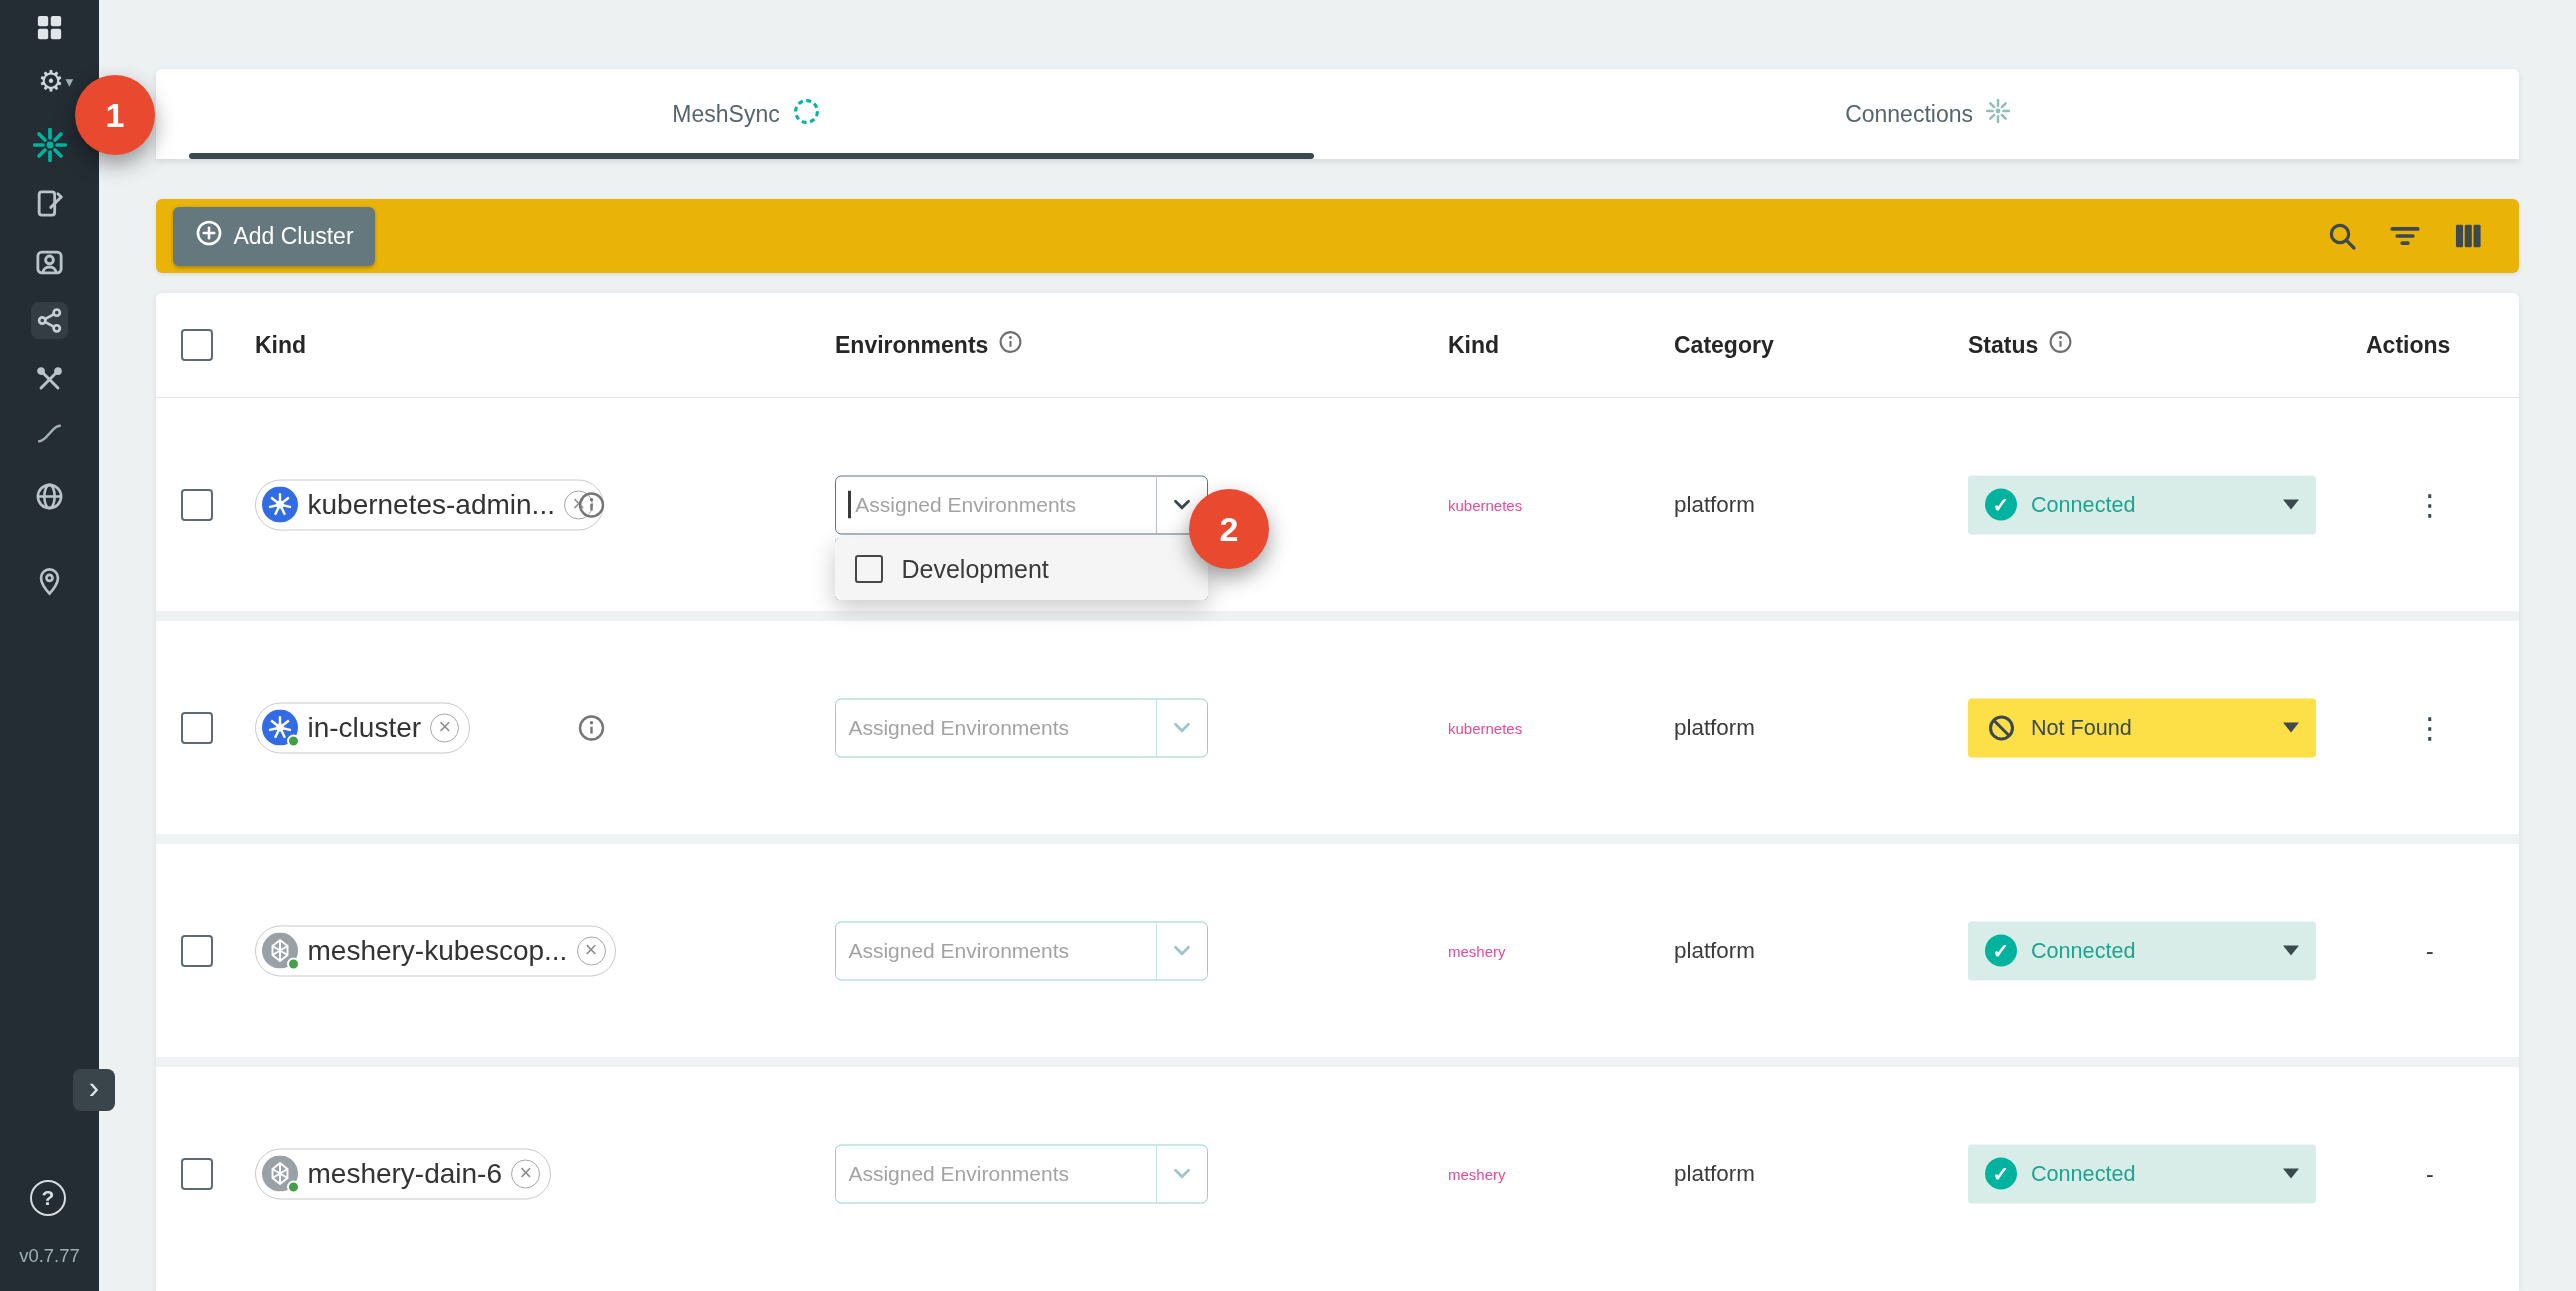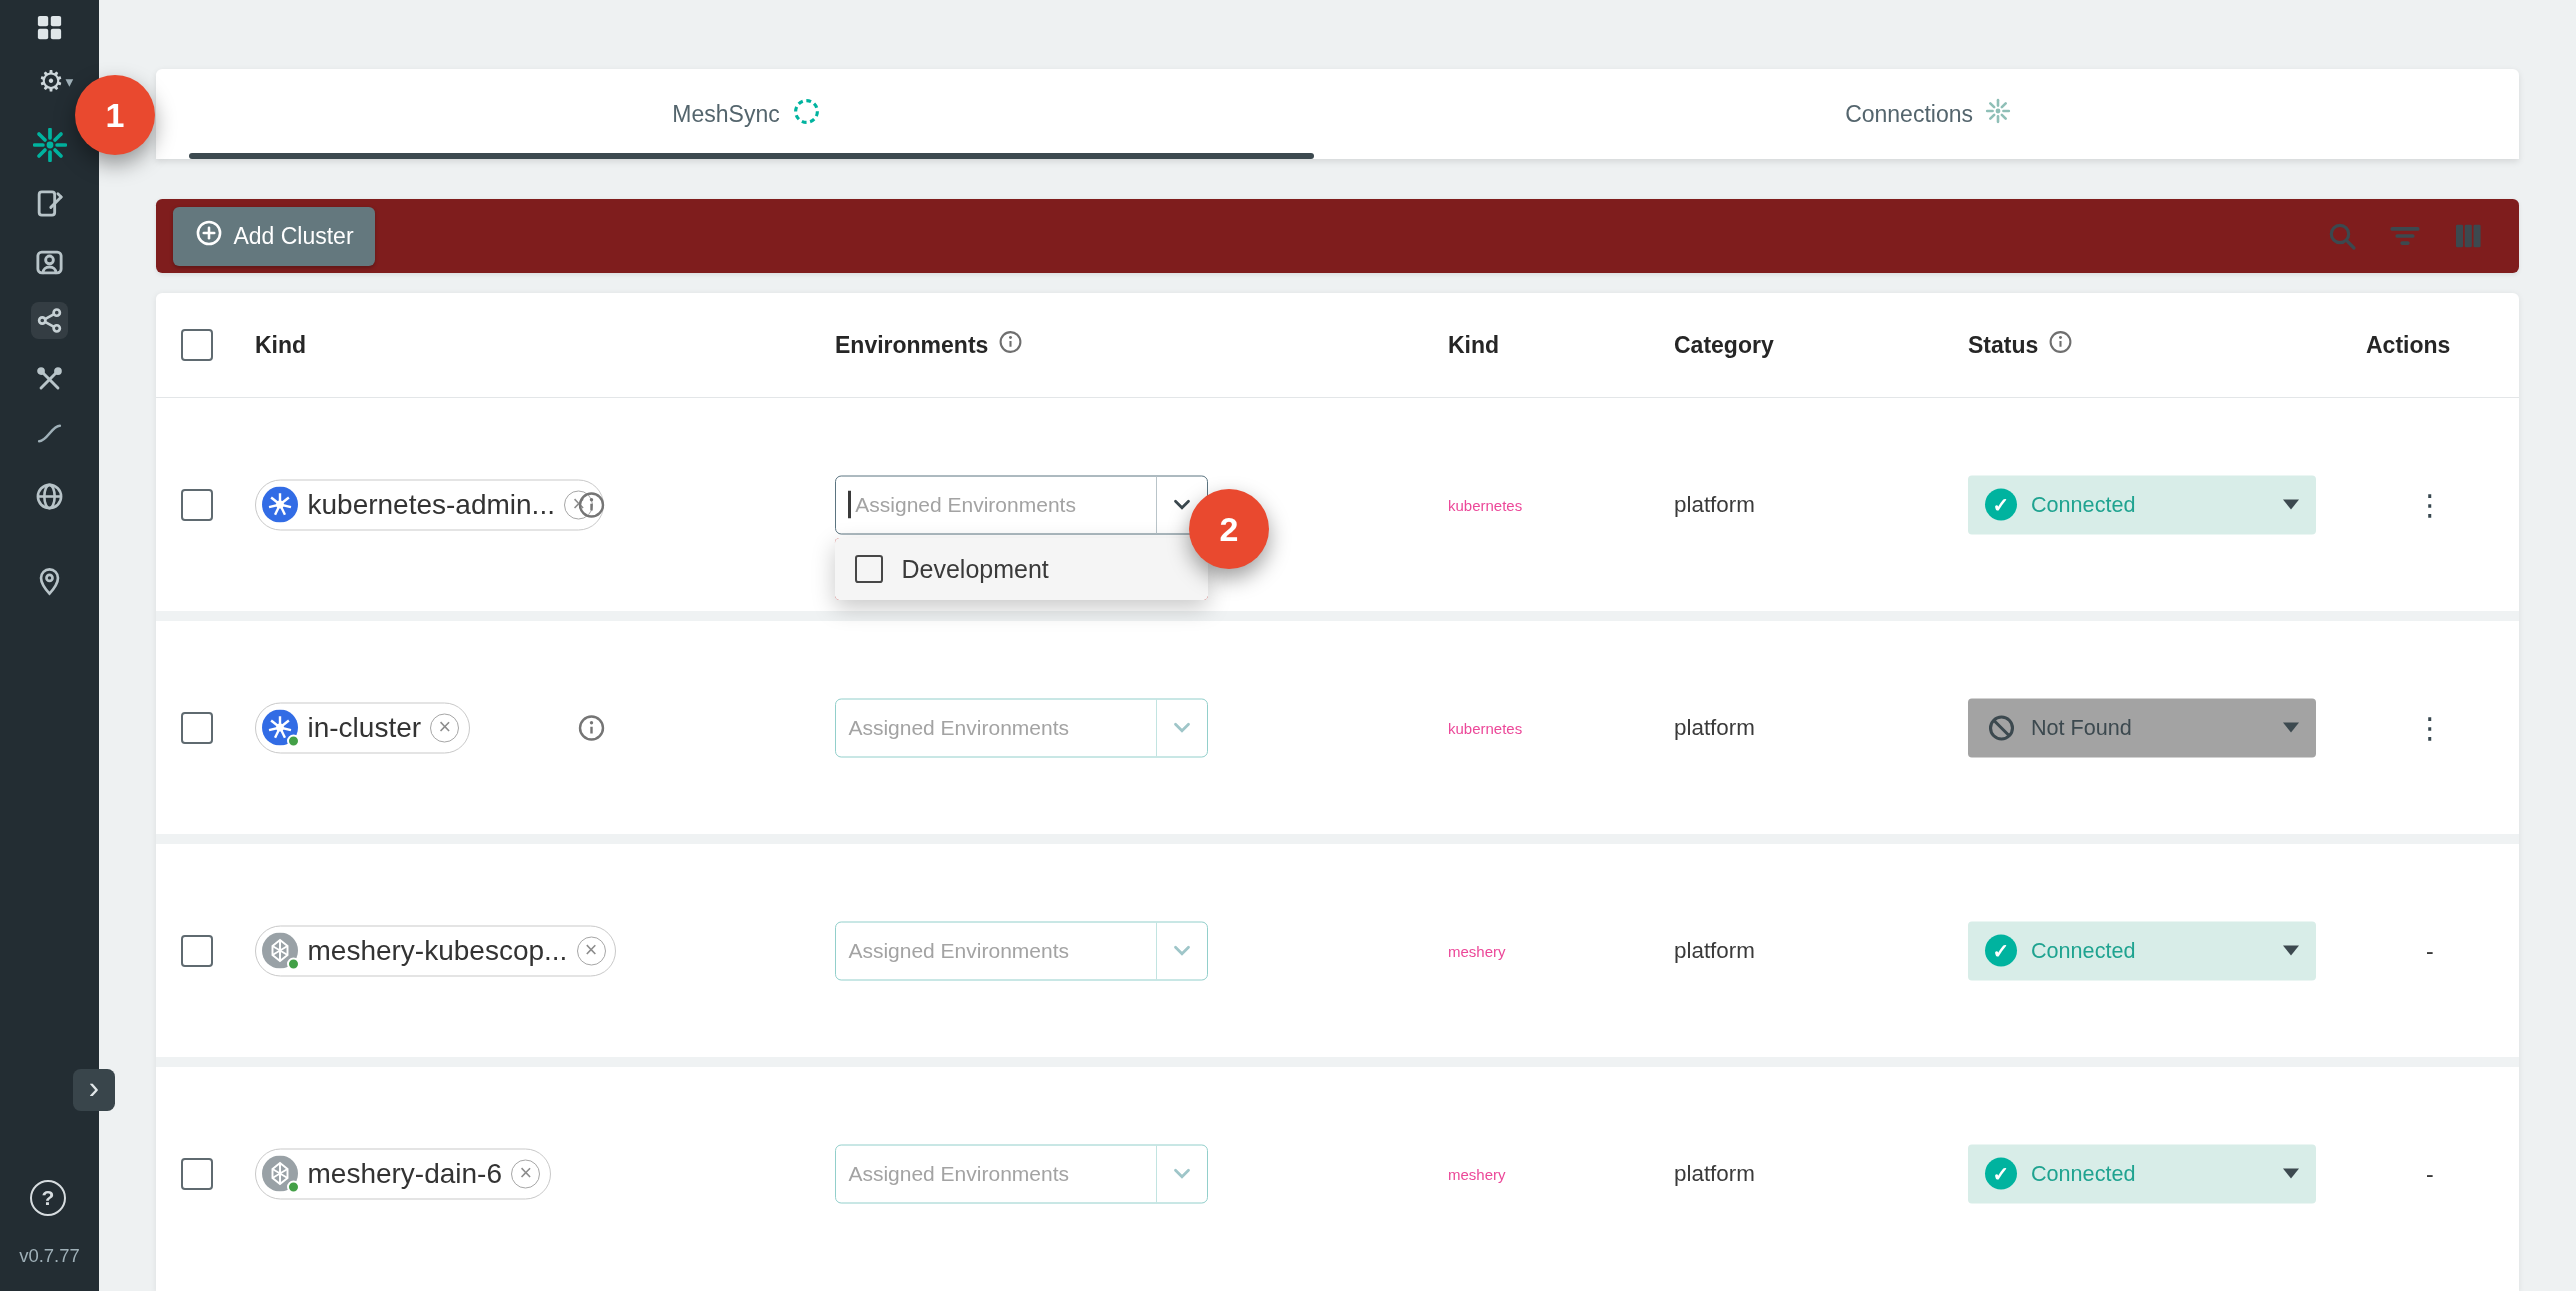--- a/index.html
+++ b/index.html
@@ -19,21 +19,21 @@
     color:#D6DCDF;font-size:21px;font-weight:700;display:flex;align-items:center;justify-content:center}
   .version{position:absolute;left:0;top:1245px;width:99px;text-align:center;color:#9FB0B8;font-size:18.5px}
 
   
   .tabs-card{position:absolute;left:156px;top:69px;width:2363px;height:90px;background:#fff;border-radius:6.2px 6.2px 0 0;
     box-shadow:0 2.3px 6.2px rgba(0,0,0,.10);display:flex;z-index:5}
   .tab{width:50%;display:flex;align-items:center;justify-content:center;gap:12.4px;color:#54656D;font-size:23px;cursor:pointer}
   .tab-indicator{position:absolute;left:33px;bottom:0;width:1125px;height:6.2px;background:#3C494F;border-radius:3.1px}
 
   
-  .toolbar-card{position:absolute;left:156px;top:199px;width:2363px;height:74px;background:#7f1d1d;border-radius:6.2px;
+  .toolbar-card{position:absolute;left:156px;top:199px;width:2363px;height:74px;background:#eab308;border-radius:6.2px;
     box-shadow:0 1.5px 4.6px rgba(0,0,0,.08);display:flex;align-items:center;justify-content:space-between;
     padding-left:17px;padding-right:34px;z-index:5}
   .add-cluster{display:flex;align-items:center;gap:10.8px;height:59px;padding:0 21.6px;background:#64787E;border:none;
     border-radius:6.2px;color:#fff;font-size:23px;font-family:"Liberation Sans",sans-serif;box-shadow:0 1.5px 3.9px rgba(0,0,0,.25)}
   .toolbar-icons{display:flex;align-items:center;gap:29px}
   .tool-ic{width:34px;height:34px;display:flex;align-items:center;justify-content:center}
 
   
   .table-card{position:absolute;left:156px;top:293px;width:2363px;height:998px;background:#fff;border-radius:6.2px 6.2px 0 0;
     box-shadow:0 1.5px 6.2px rgba(0,0,0,.08);z-index:4}
@@ -67,21 +67,21 @@
   .cursor-bar{width:2.3px;height:28px;background:#3A3A3A;margin-right:4.6px;flex:0 0 auto}
 
   .kind{left:1292px;font-size:15px;color:#ec4899}
   .cat{left:1518px;font-size:22.4px;color:#3A3A3A}
 
   .status{left:1812px;width:348px;height:59px;border-radius:3.9px;display:flex;align-items:center;gap:14px;padding:0 17px}
   .status .s-caret{margin-left:auto;width:0;height:0;border-left:8.5px solid transparent;border-right:8.5px solid transparent;border-top:10px solid #3C494F}
   .status.connected{background:#D8EDE8}
   .status.connected .s-label{font-size:21.6px;color:#1FA austin}
   .status.connected .s-label{font-size:21.6px;color:#1FA390}
-  .status.notfound{background:#a3a3a3}
+  .status.notfound{background:#fde047}
   .status.notfound .s-label{font-size:21.6px;color:#3C494F}
   .s-ic{width:32px;height:32px;flex:0 0 auto;display:flex;align-items:center;justify-content:center}
   .s-ic.ok{background:#00B39F;border-radius:50%;color:#fff;font-size:20px;font-weight:700}
 
   .acts{left:2239px;width:71px;text-align:center;font-size:29px;color:#37474F;letter-spacing:1.5px}
   .acts.dash{font-size:23px;color:#3A3A3A}
 
   
   .menu{position:absolute;left:835px;top:538px;width:373px;height:62px;background:#b91c1c;border-radius:4.6px;
     box-shadow:0 7.7px 23px rgba(0,0,0,.22);z-index:40;overflow:hidden}

